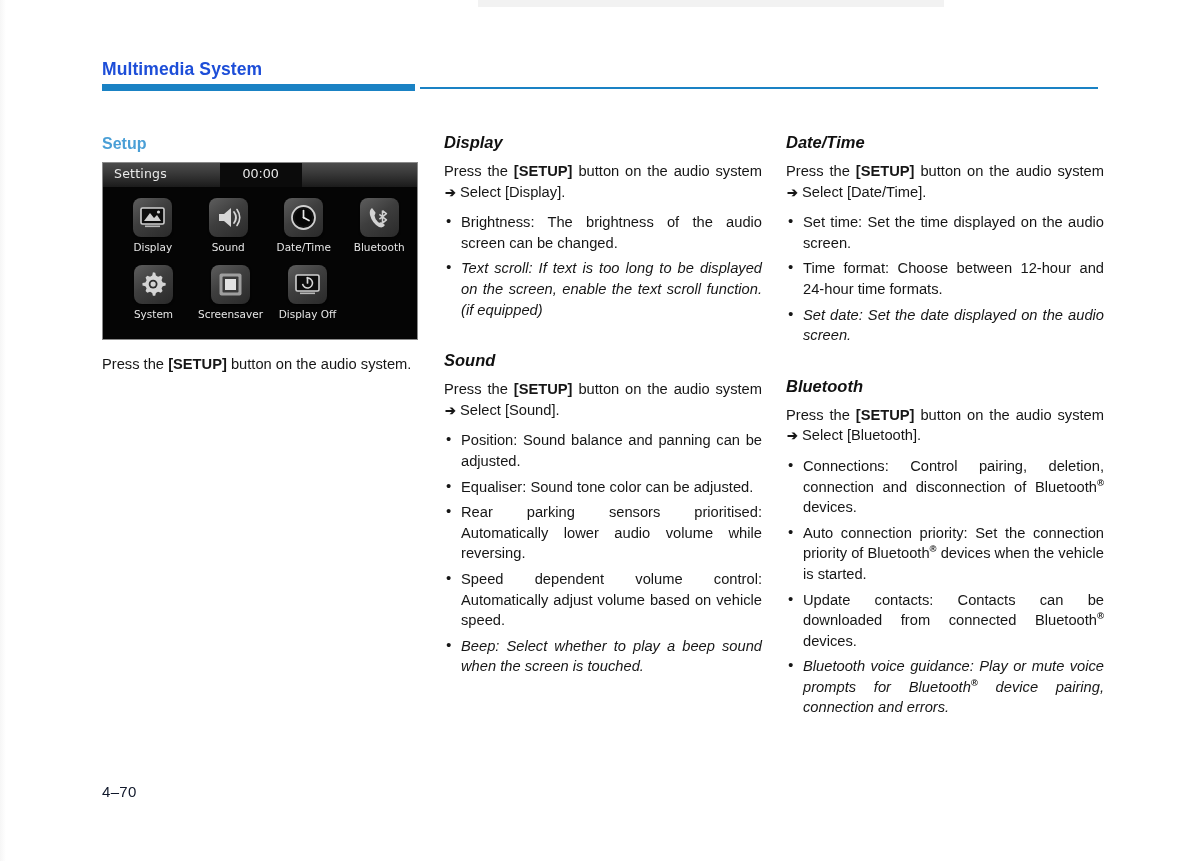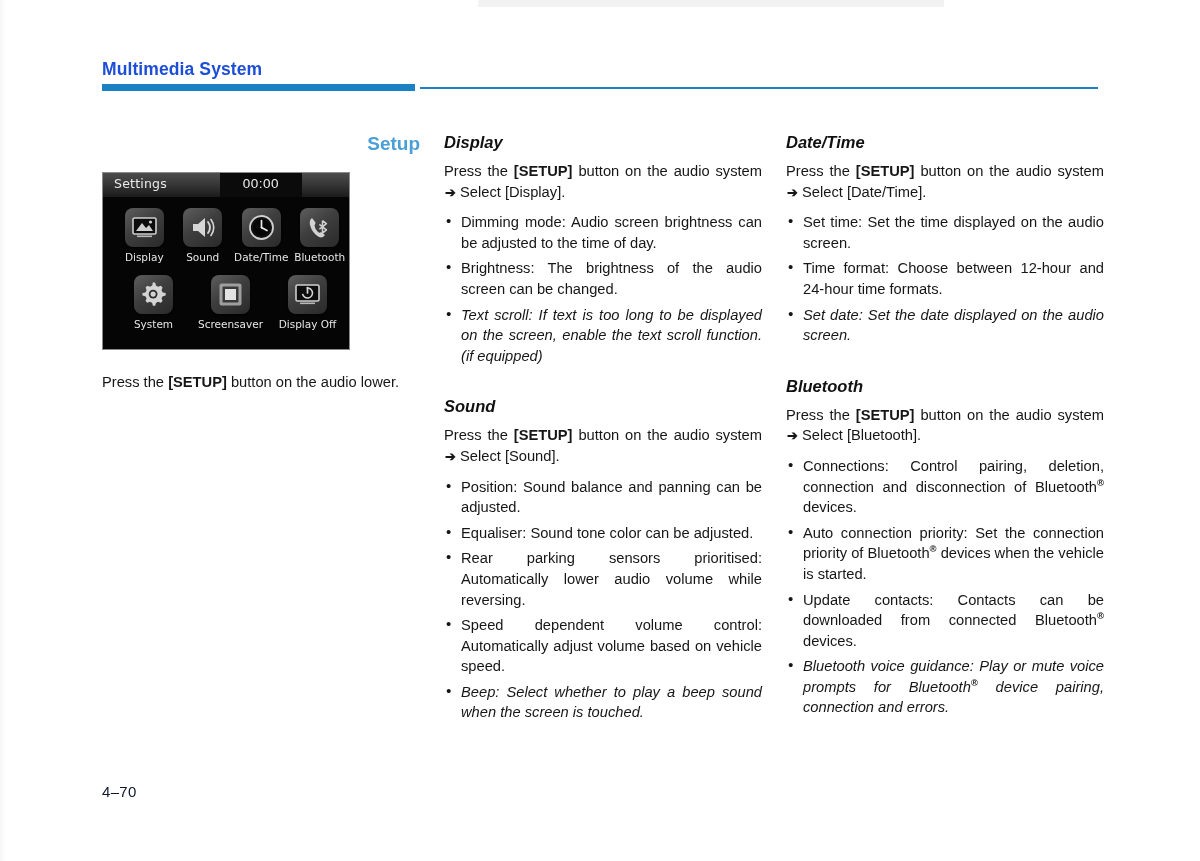--- a/index.html
+++ b/index.html
@@ -69,26 +69,25 @@
     position: absolute;
     top: 132px;
     width: 318px;
   }
   .col-1 { left: 102px; }
   .col-2 { left: 444px; }
   .col-3 { left: 786px; }
 
   
   .setup-heading {
-    font-size: 19px;
+    font-size: 16px;
     font-weight: bold;
     color: #4a9fd6;
-    margin: 0 0 16px 0;
+    margin: 0 0 6px 0;
     line-height: 24px;
-    text-align: right;
   }
   .sec-heading {
     font-size: 16.5px;
     font-weight: bold;
     font-style: italic;
     color: #111111;
     margin: 0 0 9px 0;
     line-height: 20px;
   }
   .sec-heading.spaced { margin-top: 30px; }
@@ -136,26 +135,26 @@
   sup.reg {
     font-size: 9.5px;
     font-weight: bold;
     vertical-align: super;
     line-height: 0;
   }
 
   
   .device {
     position: relative;
-    width: 248px;
+    width: 316px;
     height: 178px;
     background: #050505;
     border: 1px solid #8a8a8a;
     box-sizing: border-box;
-    margin-bottom: 22px;
+    margin-bottom: 14px;
     overflow: hidden;
   }
   .device-topbar {
     position: absolute;
     left: 0; top: 0;
     width: 100%;
     height: 24px;
     background: linear-gradient(to bottom, #4c4c4c 0%, #3a3a3a 40%, #1b1b1b 100%);
     border-bottom: 1px solid #000;
   }
@@ -343,29 +342,28 @@
               <rect x="6" y="21.5" width="15" height="1.6" fill="#b8b8b8"></rect>
             </svg>
           </div>
           <div class="tile-label">Display Off</div>
         </div>
 
       </div>
     </div>
   </div>
 
-  <p class="para last"><span>Press the </span><b>[SETUP]</b><span> button on the audio lower.</span></p>
+  <p class="para last"><span>Press the </span><b>[SETUP]</b><span> button on the audio system.</span></p>
 </div>
 
 <div class="col col-2">
 
   <h3 class="sec-heading">Display</h3>
   <p class="para"><span>Press the </span><b>[SETUP]</b><span> button on the audio system </span><span class="arrow">➔</span><span> Select [Display].</span></p>
   <ul class="bullets">
-    <li>Dimming mode: Audio screen brightness can be adjusted to the time of day.</li>
     <li>Brightness: The brightness of the audio screen can be changed.</li>
     <li>Text scroll: If text is too long to be displayed on the screen, enable the text scroll function. (if equipped)</li>
   </ul>
 
   <h3 class="sec-heading spaced">Sound</h3>
   <p class="para"><span>Press the </span><b>[SETUP]</b><span> button on the audio system </span><span class="arrow">➔</span><span> Select [Sound].</span></p>
   <ul class="bullets">
     <li>Position: Sound balance and panning can be adjusted.</li>
     <li>Equaliser: Sound tone color can be adjusted.</li>
     <li>Rear parking sensors prioritised: Automatically lower audio volume while reversing.</li>

